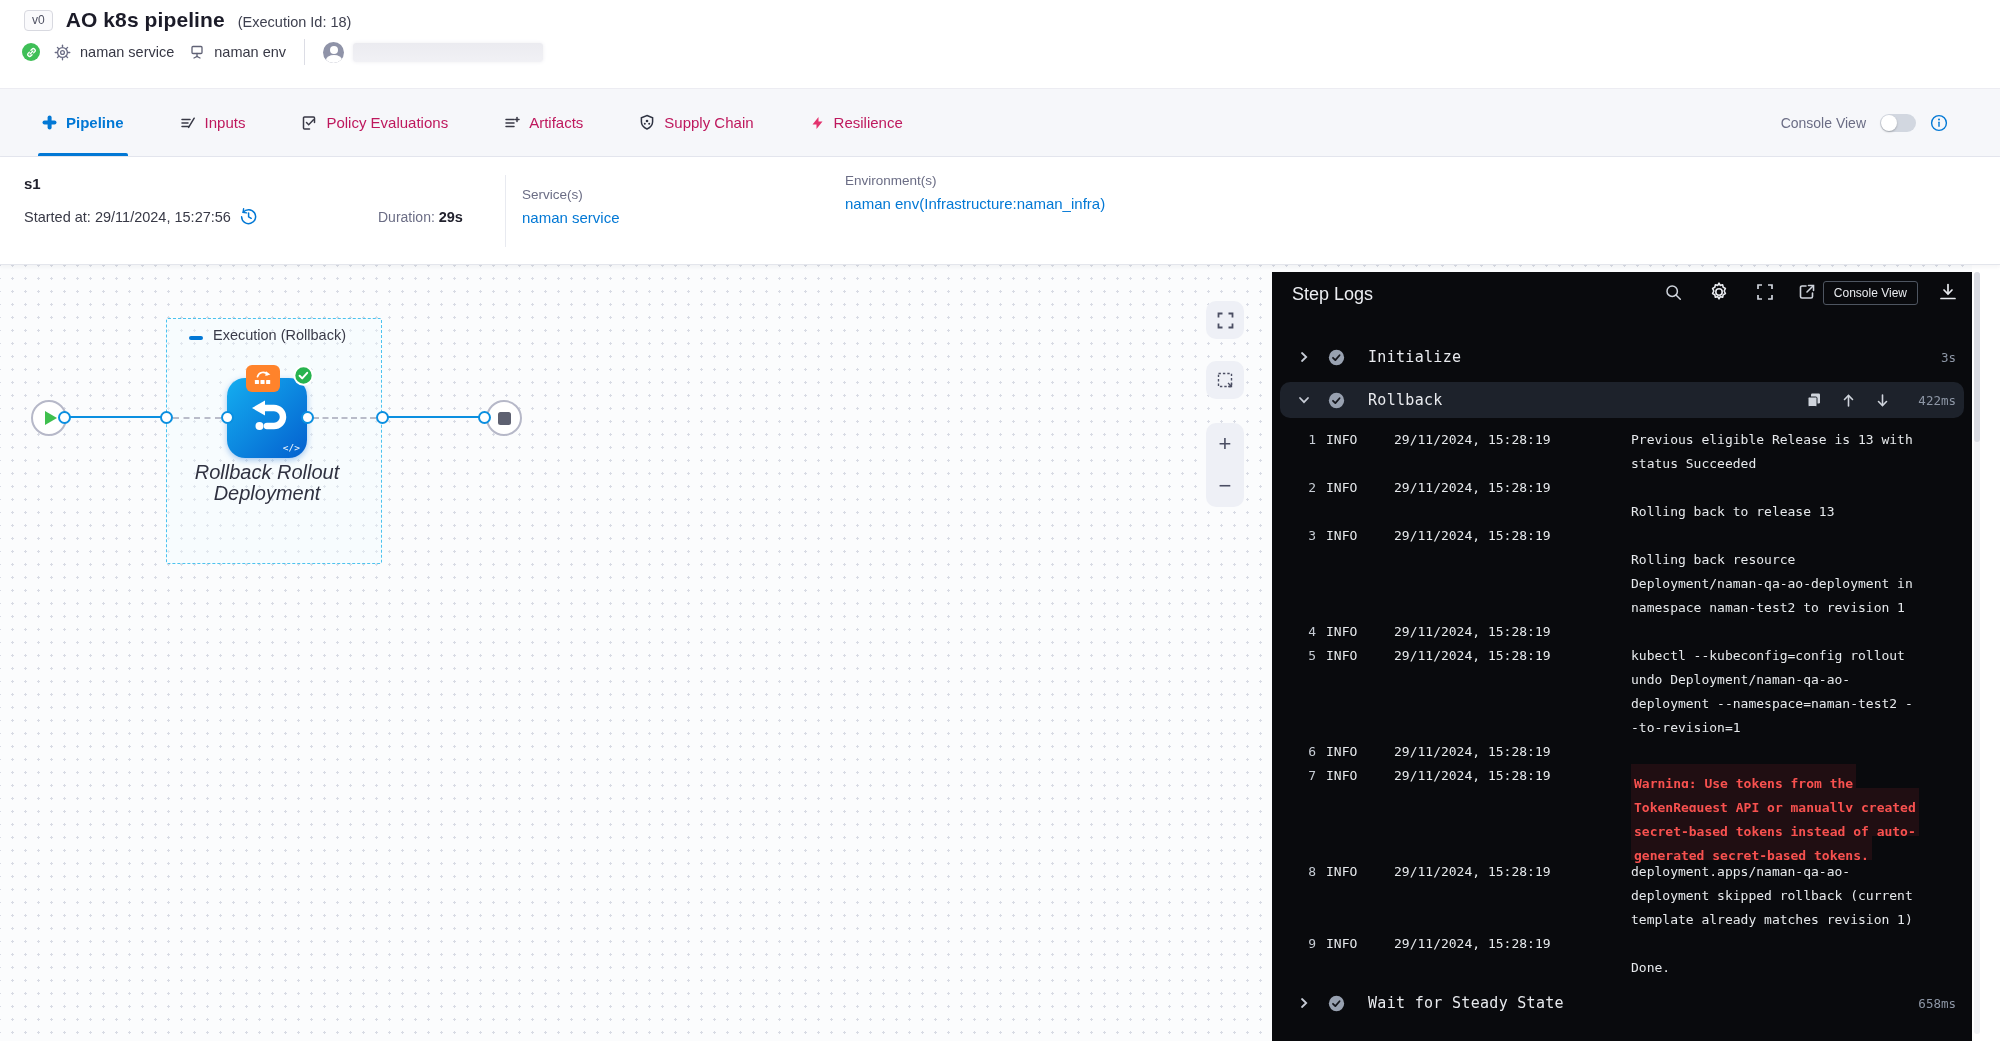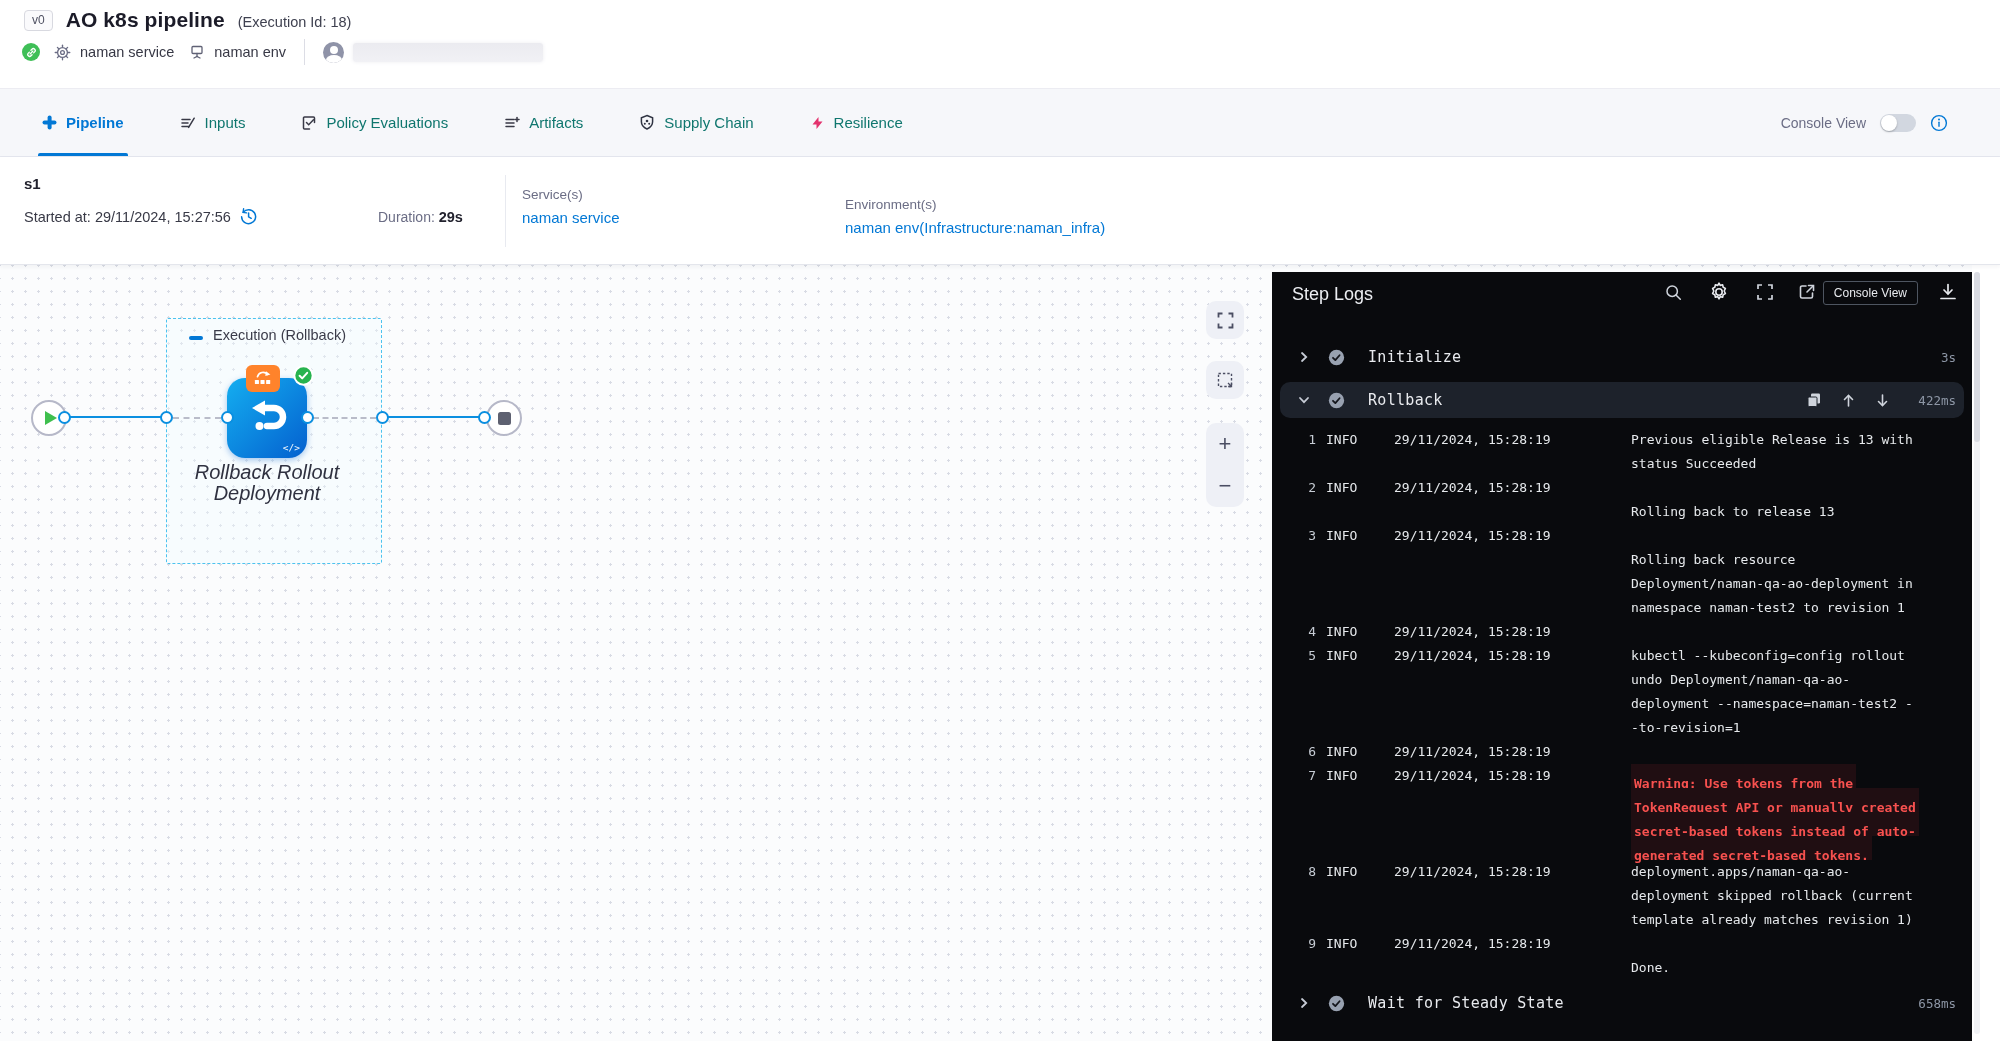--- a/index.html
+++ b/index.html
@@ -16,39 +16,39 @@
   .gicon { width:18px; height:18px; border-radius:50%; background:#3fbf57; display:flex; align-items:center; justify-content:center; }
   .vdiv { width:1px; height:26px; background:#dcdde5; margin:0 9px; }
   .avatar { width:21px; height:21px; border-radius:50%; background:#8f93a8; position:relative; overflow:hidden; }
   .avatar:before { content:""; position:absolute; left:6.5px; top:4px; width:8px; height:8px; border-radius:50%; background:#fff; }
   .avatar:after { content:""; position:absolute; left:2.5px; top:13.5px; width:16px; height:10px; border-radius:50%; background:#fff; }
   .blurbar { width:190px; height:19px; border-radius:3px; background:linear-gradient(180deg,#ebebf0,#f1f1f5); box-shadow:0 0 4px #ededf1; }
 
   
   .tabbar { position:absolute; left:0; top:88px; width:2000px; height:69px; background:#f6f7fa; border-top:1px solid #ececf2; border-bottom:1px solid #e4e6ee; }
   .tabs { position:absolute; left:42px; top:0; height:100%; display:flex; gap:56px; }
-  .tab { position:relative; height:100%; display:flex; align-items:center; gap:9px; font-size:15px; color:#0f766e; cursor:pointer; }
+  .tab { position:relative; height:100%; display:flex; align-items:center; gap:9px; font-size:15px; color:#be185d; cursor:pointer; }
   .tab.active { color:#0278d5; font-weight:700; }
   .tab.active:after { content:""; position:absolute; left:-4px; right:-4px; bottom:0; height:3px; background:#0278d5; border-radius:2px 2px 0 0; }
   .tabbar-right { position:absolute; right:52px; top:0; height:100%; display:flex; align-items:center; gap:14px; }
   .cv-label { font-size:14px; color:#6b6d85; }
   .toggle { width:36px; height:18px; border-radius:9px; background:#d2d7e0; position:relative; cursor:pointer; }
   .toggle .knob { position:absolute; left:1px; top:1px; width:16px; height:16px; border-radius:50%; background:#fff; box-shadow:0 1px 2px rgba(0,0,0,.25); }
 
   
   .stagebar { position:absolute; left:0; top:157px; width:2000px; height:108px; background:#fff; border-bottom:1px solid #e4e6ec; box-shadow:0 2px 4px rgba(40,41,61,.05); z-index:3; }
   .sname { position:absolute; left:24px; top:18px; font-size:15px; font-weight:700; color:#22222e; }
   .started { position:absolute; left:24px; top:50px; display:flex; align-items:center; gap:8px; font-size:14.5px; color:#383946; }
   .duration { position:absolute; left:378px; top:52px; font-size:14px; color:#6b6d85; }
   .duration b { color:#22222e; font-size:14.5px; }
   .sb-div { position:absolute; left:505px; top:18px; width:1px; height:72px; background:#e8eaf0; }
   .blk-label { font-size:13.5px; color:#6b6d85; }
   .blk-link { font-size:15px; color:#0278d5; margin-top:7px; cursor:pointer; }
   .svc-block { position:absolute; left:522px; top:30px; }
-  .env-block { position:absolute; left:845px; top:40px; }
+  .env-block { position:absolute; left:845px; top:16px; }
 
   
   .canvas { position:absolute; left:0; top:265px; width:1972px; height:776px; background-color:#fbfcfd;
             background-image:radial-gradient(circle,#d8dbe4 1.1px, transparent 1.25px); background-size:13px 13px; background-position:6px 7px; }
   .edge { position:absolute; height:0; border-top:2.5px solid #0b8fe0; }
   .edge.dash { border-top:2px dashed #b9bcc9; }
   .port { position:absolute; width:13px; height:13px; border-radius:50%; background:#fff; border:2.5px solid #0b8fe0; z-index:2; }
   .stgbox { position:absolute; left:166px; top:53px; width:216px; height:246px; border:1.6px dashed #4cc3ef; background:rgba(242,251,255,.35); border-radius:2px; }
   .stgminus { position:absolute; left:22px; top:17px; width:14px; height:3.5px; border-radius:2px; background:#0278d5; cursor:pointer; }
   .stglabel { position:absolute; left:46px; top:8px; font-size:14.5px; color:#3a3b49; }

